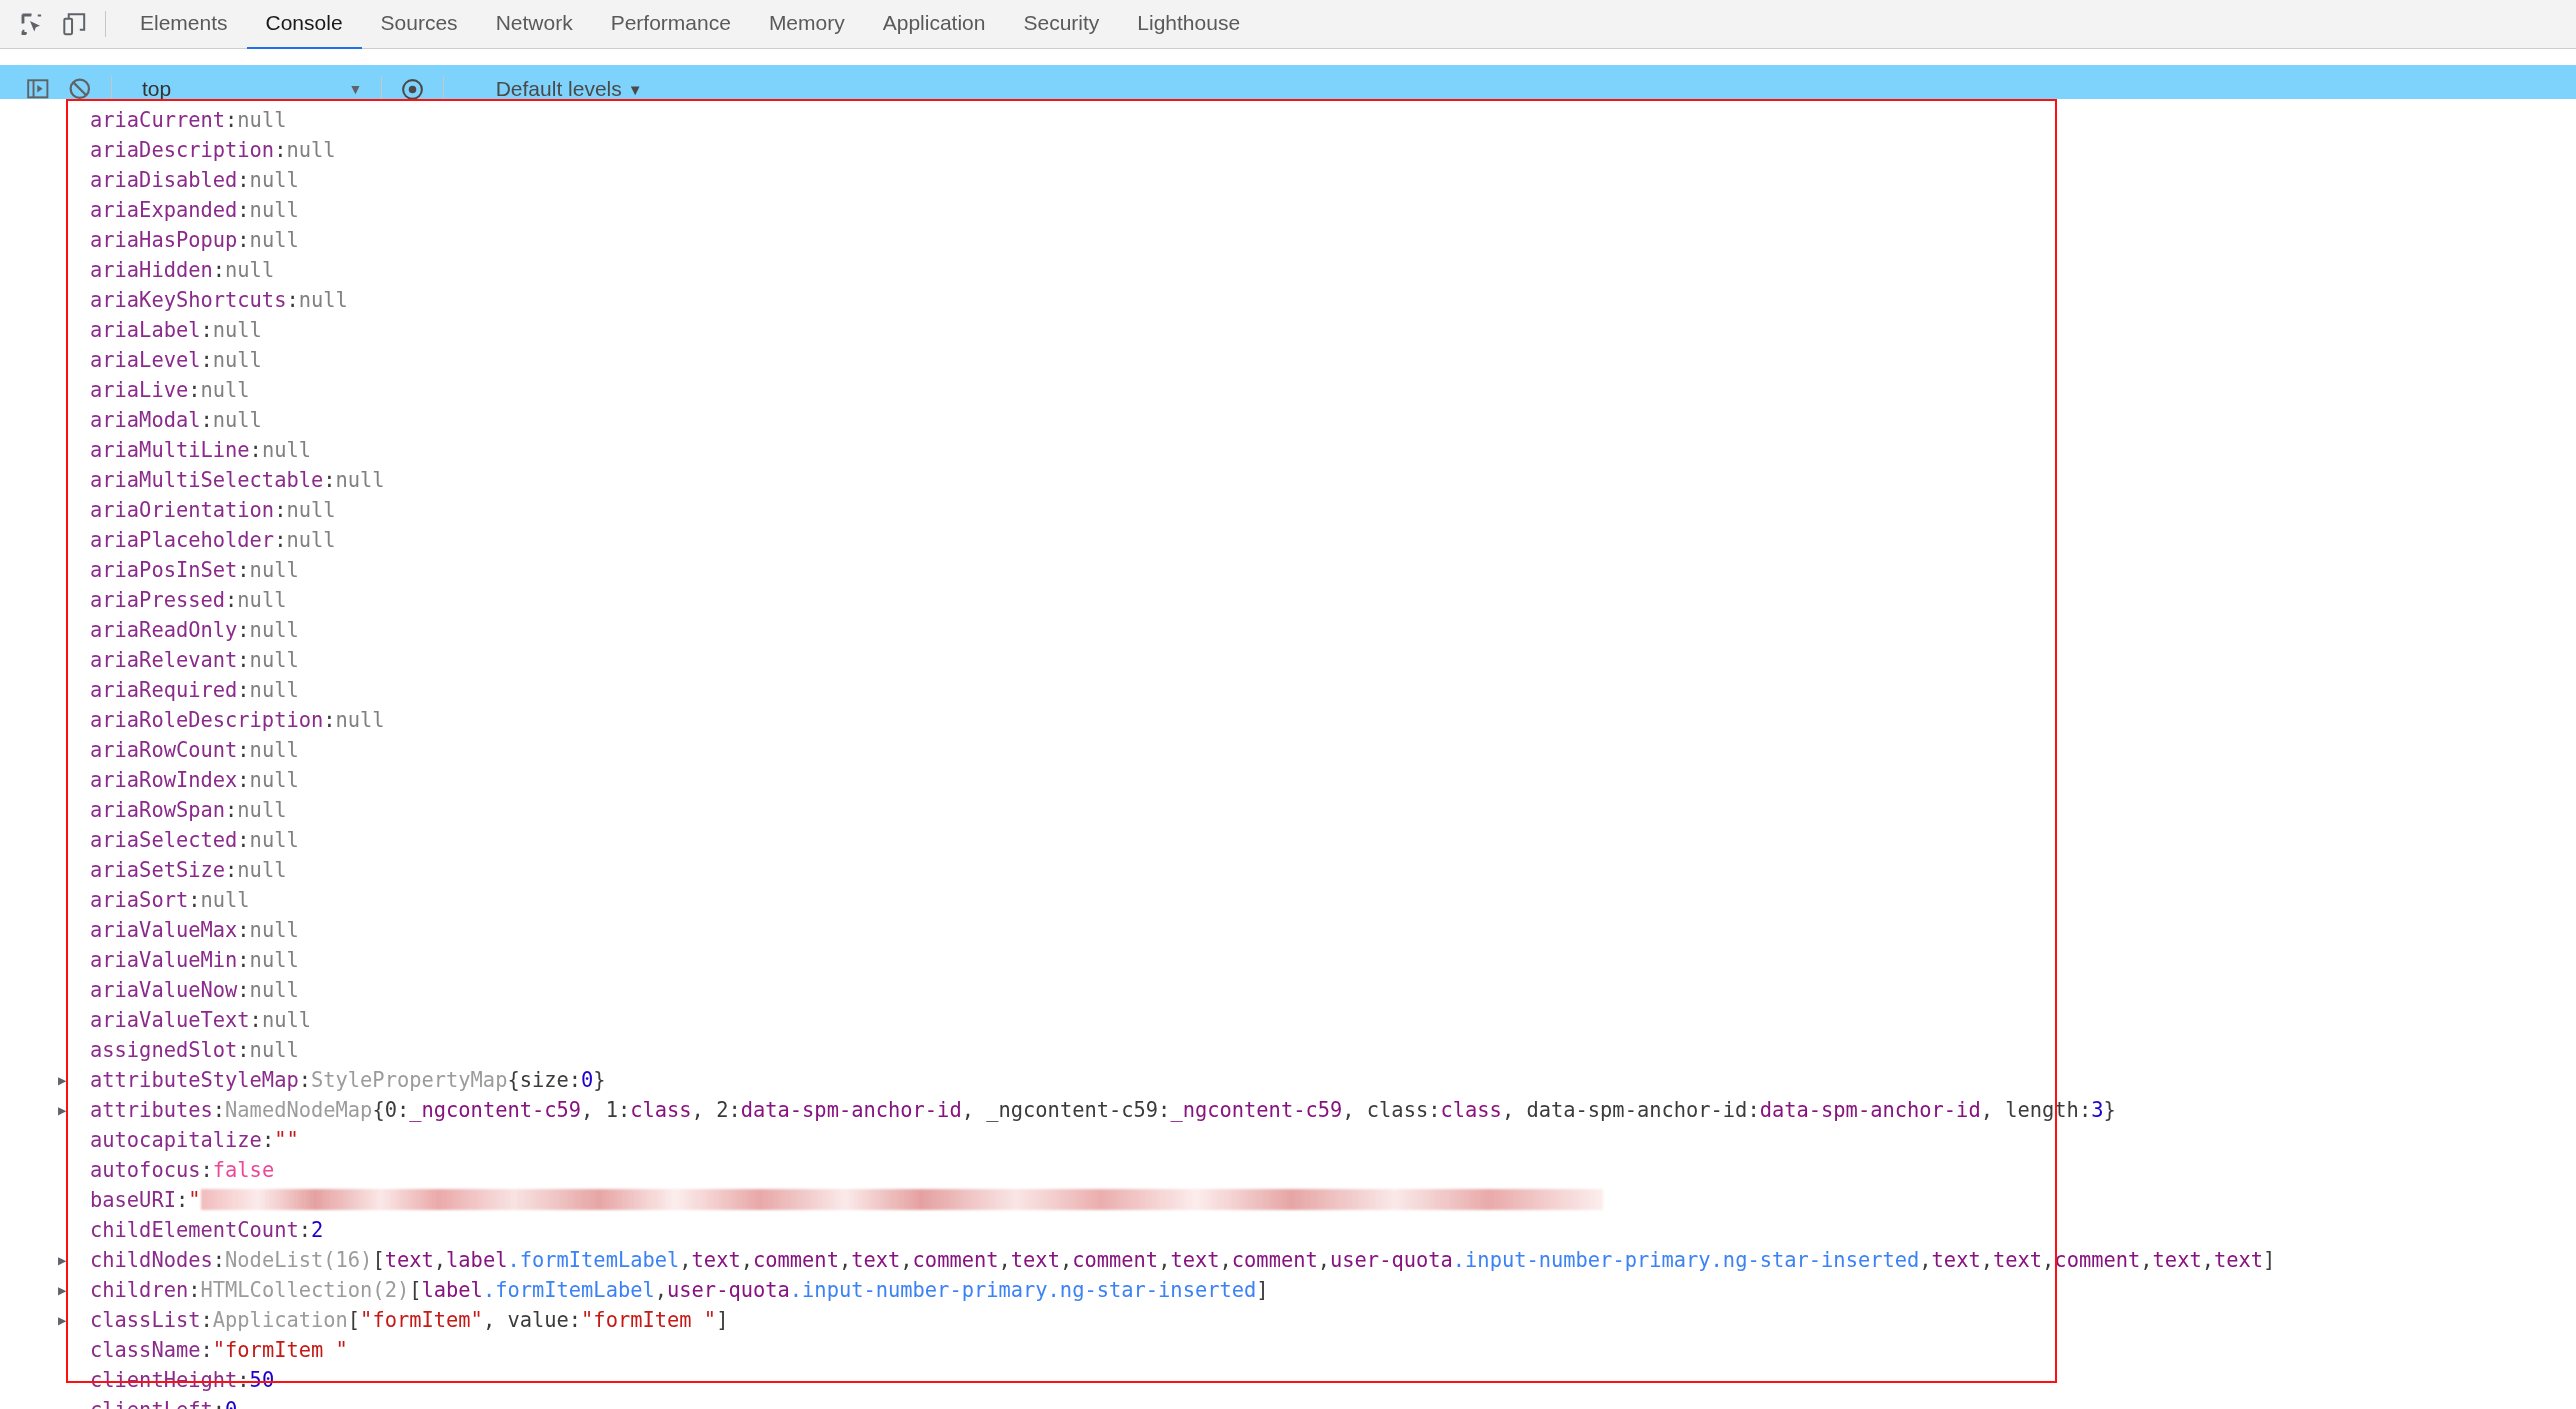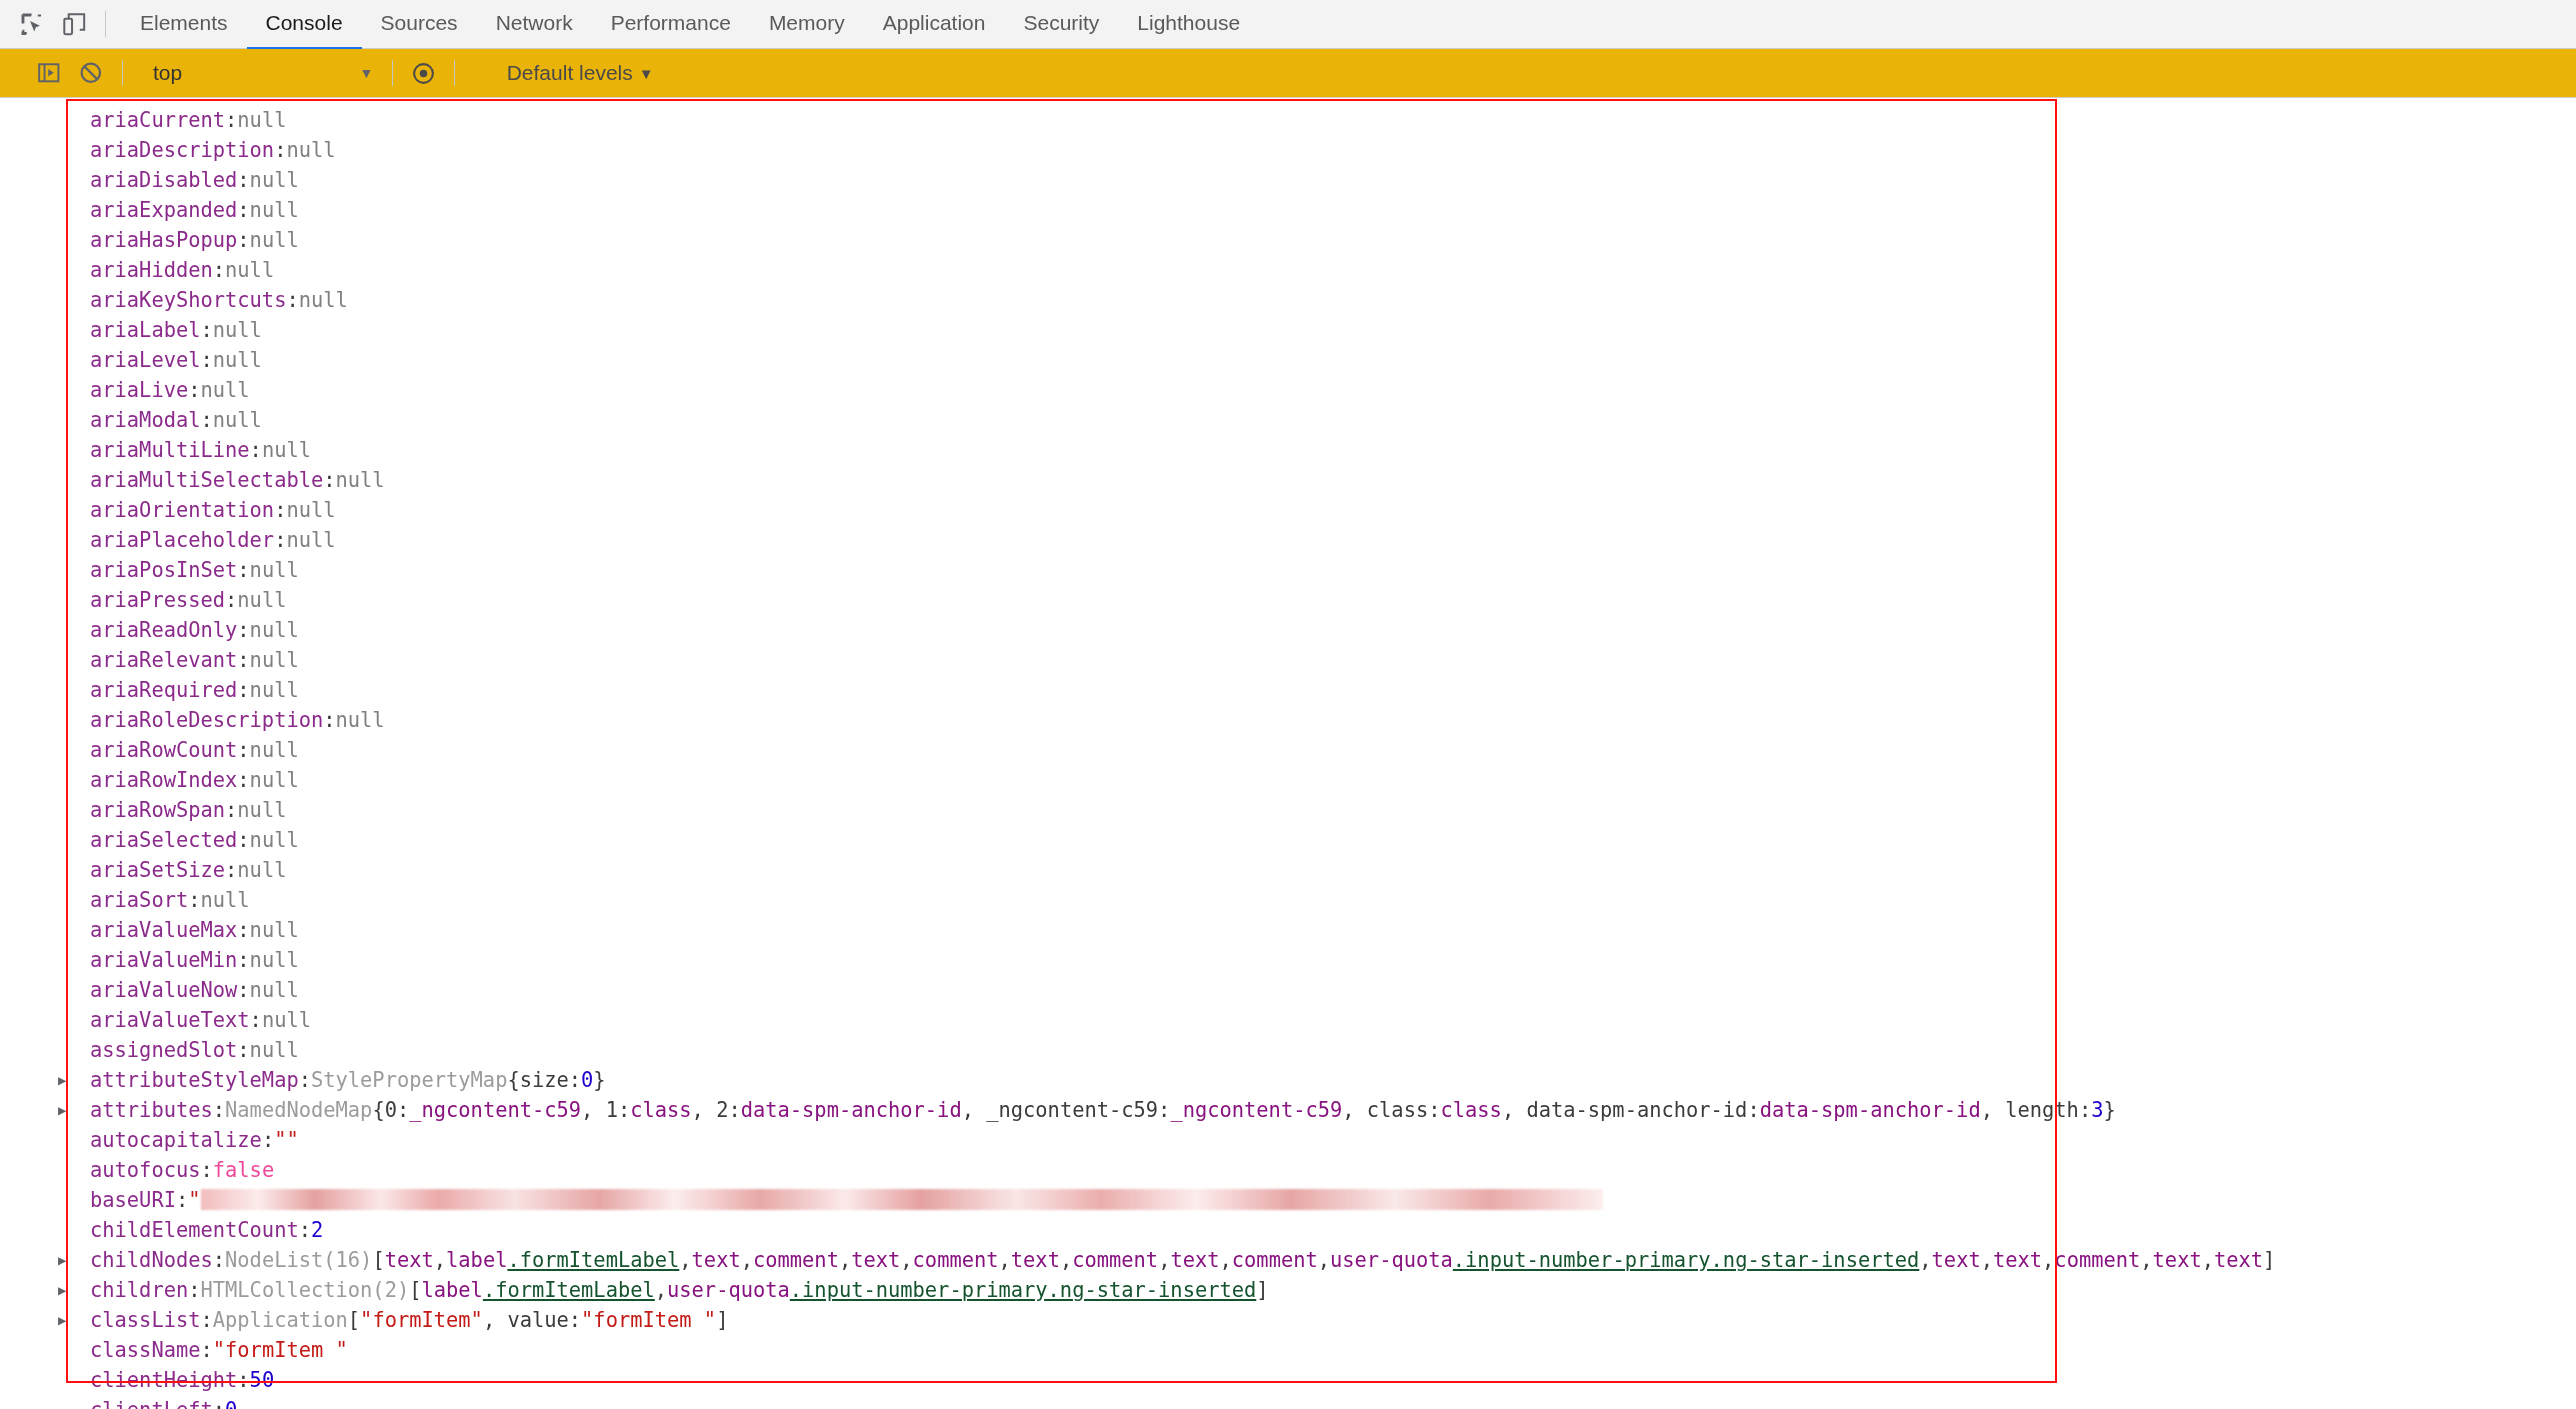--- a/index.html
+++ b/index.html
@@ -44,26 +44,26 @@
     border-bottom: 2.8px solid transparent;
     white-space: nowrap;
   }
   .tab.active {
     color: #1a1a1a;
     border-bottom: 2.8px solid #1a73e8;
   }
 
   
   .consolebar {
-    position: absolute; left: 0; top: 49px;
+    position: absolute; left: 0; top: 65px;
     width: 2576px; height: 49px;
-    background: #eab308;
+    background: #7dd3fc;
     border-bottom: 0.9px solid #cdcdcd;
     display: flex; align-items: center;
-    padding-left: 28px;
+    padding-left: 17px;
   }
   .ctx-select {
     display: flex; align-items: center;
     width: 251px; height: 34px;
     padding: 0 9.5px 0 21px;
     font-size: 21px;
     color: #333;
     cursor: pointer;
     justify-content: space-between;
   }
@@ -132,21 +132,21 @@
   .txt { display: inline-block; }
 
   .k-prop  { color: #8b2a8b; margin-left: 16px; }   
   .k-null  { color: #808080; }   
   .k-str   { color: #c41a16; }   
   .k-num   { color: #1c00cf; }   
   .k-bool  { color: #ec4899; }
   .k-cls   { color: #9b9b9b; }   
   .k-punc  { color: #3b3b3b; }
   .k-node  { color: #881280; }   
-  .k-attr  { color: #14532d; text-decoration: underline; }
+  .k-attr  { color: #3b82f6; }
 
   .redact {
     display: inline-block;
     height: 21px;
     width: 1402px;
     vertical-align: middle;
     background:
       linear-gradient(90deg,
         rgba(240,180,180,.95) 0px, rgba(252,232,232,.9) 57px,
         rgba(226,150,150,.95) 114px, rgba(250,225,225,.85) 180px,

